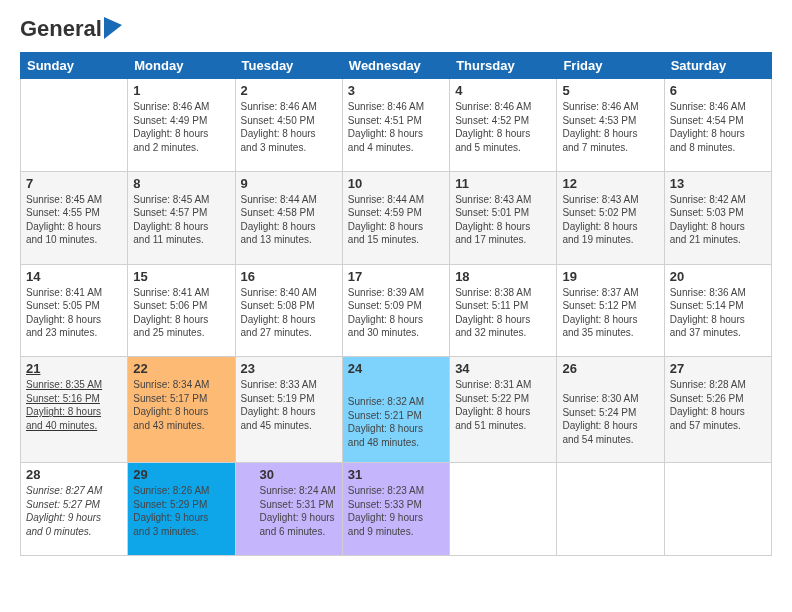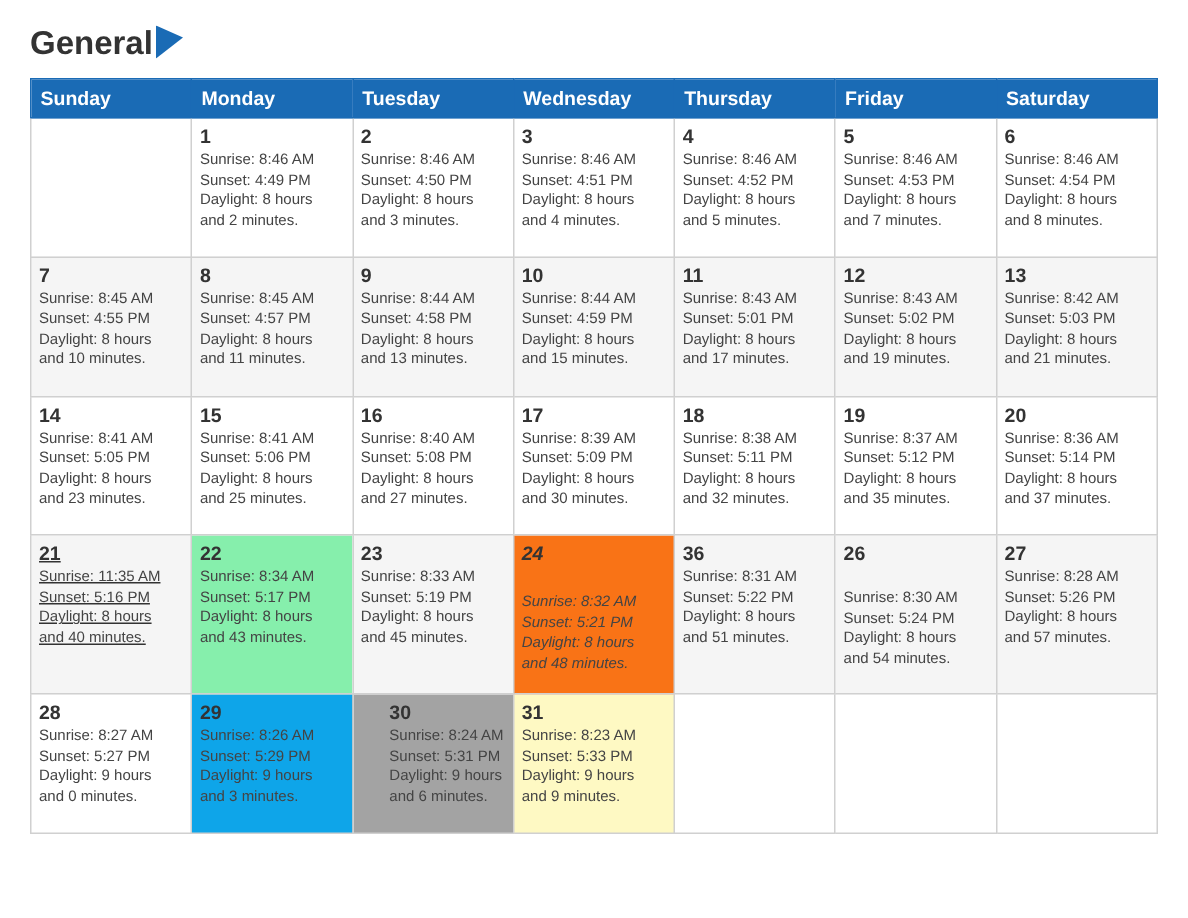--- a/index.html
+++ b/index.html
@@ -268,48 +268,48 @@
             <span class="day-num">20</span>
             <div class="cell-info" style="white-space: pre-line;">Sunrise: 8:36 AM
 Sunset: 5:14 PM
 Daylight: 8 hours
 and 37 minutes.</div>
           </td>
         </tr>
         <tr>
           <td style="background: rgb(245, 245, 245); text-decoration: underline;">
             <span class="day-num">21</span>
-            <div class="cell-info" style="white-space: pre-line;">Sunrise: 11:35 AM
+            <div class="cell-info" style="white-space: pre-line;">Sunrise: 8:35 AM
 Sunset: 5:16 PM
 Daylight: 8 hours
 and 40 minutes.</div>
           </td>
-          <td style="background: #86efac; margin-left: 37px;">
+          <td style="background: #fdba74; margin-left: 37px;">
             <span class="day-num">22</span>
             <div class="cell-info" style="white-space: pre-line;">Sunrise: 8:34 AM
 Sunset: 5:17 PM
 Daylight: 8 hours
 and 43 minutes.</div>
           </td>
           <td style="background: rgb(245, 245, 245);">
             <span class="day-num">23</span>
             <div class="cell-info" style="white-space: pre-line;">Sunrise: 8:33 AM
 Sunset: 5:19 PM
 Daylight: 8 hours
 and 45 minutes.</div>
           </td>
-          <td style="background: #f97316; font-style: italic;">
+          <td style="background: #7dd3fc;">
             <span class="day-num">24</span>
             <div class="cell-info" style="white-space: pre-line; margin-top: 19px;">Sunrise: 8:32 AM
 Sunset: 5:21 PM
 Daylight: 8 hours
 and 48 minutes.</div>
           </td>
           <td style="background: rgb(245, 245, 245);">
-            <span class="day-num">36</span>
+            <span class="day-num">34</span>
             <div class="cell-info" style="white-space: pre-line;">Sunrise: 8:31 AM
 Sunset: 5:22 PM
 Daylight: 8 hours
 and 51 minutes.</div>
           </td>
           <td style="background: rgb(245, 245, 245);">
             <span class="day-num">26</span>
             <div class="cell-info" style="white-space: pre-line; margin-top: 16px;">Sunrise: 8:30 AM
 Sunset: 5:24 PM
 Daylight: 8 hours
@@ -319,40 +319,40 @@
             <span class="day-num">27</span>
             <div class="cell-info" style="white-space: pre-line;">Sunrise: 8:28 AM
 Sunset: 5:26 PM
 Daylight: 8 hours
 and 57 minutes.</div>
           </td>
         </tr>
         <tr>
           <td style="background: rgb(255, 255, 255);">
             <span class="day-num">28</span>
-            <div class="cell-info" style="white-space: pre-line;">Sunrise: 8:27 AM
+            <div class="cell-info" style="white-space: pre-line; font-style: italic;">Sunrise: 8:27 AM
 Sunset: 5:27 PM
 Daylight: 9 hours
 and 0 minutes.</div>
           </td>
           <td style="background: #0ea5e9;">
             <span class="day-num">29</span>
             <div class="cell-info" style="white-space: pre-line;">Sunrise: 8:26 AM
 Sunset: 5:29 PM
 Daylight: 9 hours
 and 3 minutes.</div>
           </td>
-          <td style="background: #a3a3a3; padding-left: 24px;">
+          <td style="background: #c4b5fd; padding-left: 24px;">
             <span class="day-num">30</span>
             <div class="cell-info" style="white-space: pre-line;">Sunrise: 8:24 AM
 Sunset: 5:31 PM
 Daylight: 9 hours
 and 6 minutes.</div>
           </td>
-          <td style="background: #fef9c3; margin-top: 36px;">
+          <td style="background: #c4b5fd; margin-top: 36px;">
             <span class="day-num">31</span>
             <div class="cell-info" style="white-space: pre-line;">Sunrise: 8:23 AM
 Sunset: 5:33 PM
 Daylight: 9 hours
 and 9 minutes.</div>
           </td>
           <td class="empty-cell"></td>
           <td class="empty-cell"></td>
           <td class="empty-cell"></td>
         </tr>

